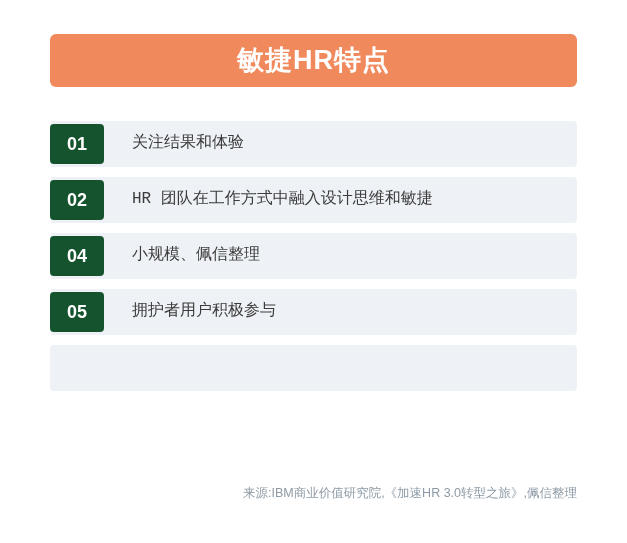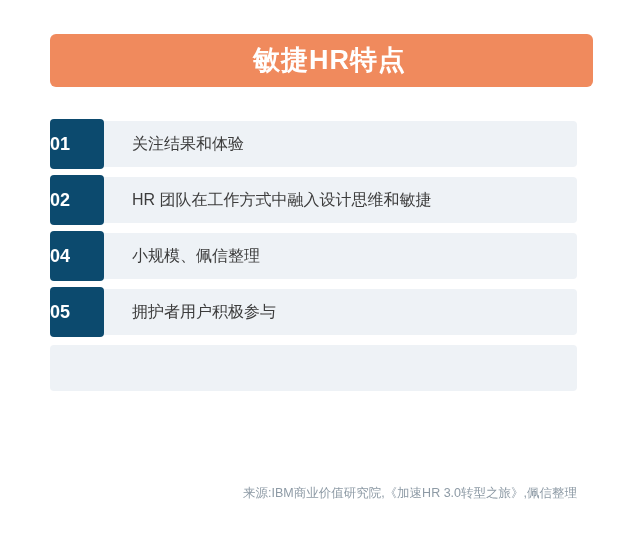--- a/index.html
+++ b/index.html
@@ -23,21 +23,20 @@
     position: absolute;
     left: 50px;
     top: 34px;
     width: 527px;
     height: 53px;
     background: #f08a5d;
     border-radius: 6px;
     display: flex;
     align-items: center;
     justify-content: center;
-    padding-left: 16px;
   }
   .title-bar .title-text {
     color: #ffffff;
     font-size: 27px;
     font-weight: bold;
     letter-spacing: 1px;
     line-height: 1;
   }
   .list {
     position: absolute;
@@ -58,41 +57,43 @@
     top: 0;
     width: 527px;
     height: 46px;
     background: #eef2f6;
     border-radius: 4px;
   }
   .row .num-box {
     position: relative;
     z-index: 2;
     width: 54px;
-    height: 50px;
-    background: #0c4a6e;
+    height: 40px;
+    background: #14532d;
     border-radius: 4px;
     display: flex;
     align-items: center;
+    justify-content: center;
     flex: 0 0 auto;
   }
   .row .num-box .num {
     color: #ffffff;
     font-size: 18px;
     font-weight: bold;
     line-height: 1;
   }
   .row .row-text {
     position: relative;
     z-index: 2;
     margin-left: 28px;
     color: #3c3c3c;
     font-size: 16px;
     line-height: 1.2;
     white-space: nowrap;
+    font-family: Liberation Mono, monospace;
   }
   .source {
     position: absolute;
     right: 50px;
     bottom: 44px;
     color: #8d9aa5;
     font-size: 12.5px;
     line-height: 1;
     text-align: left;
   }

